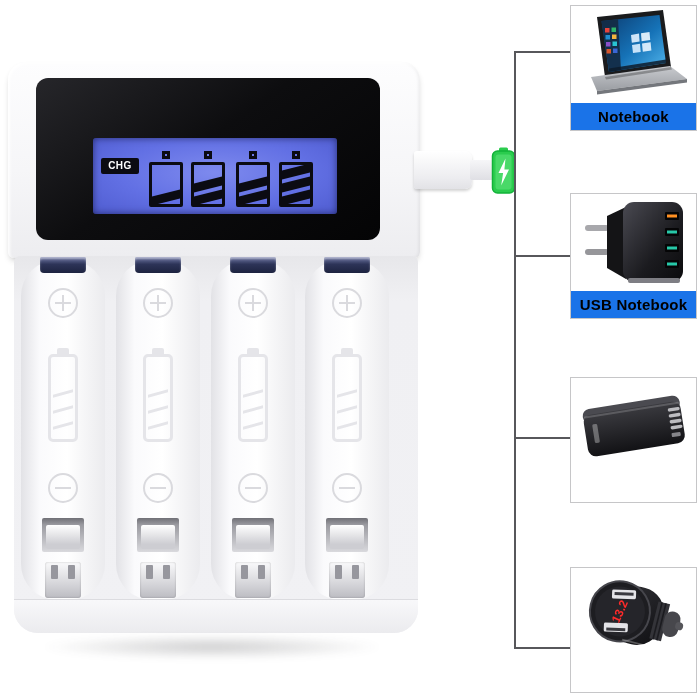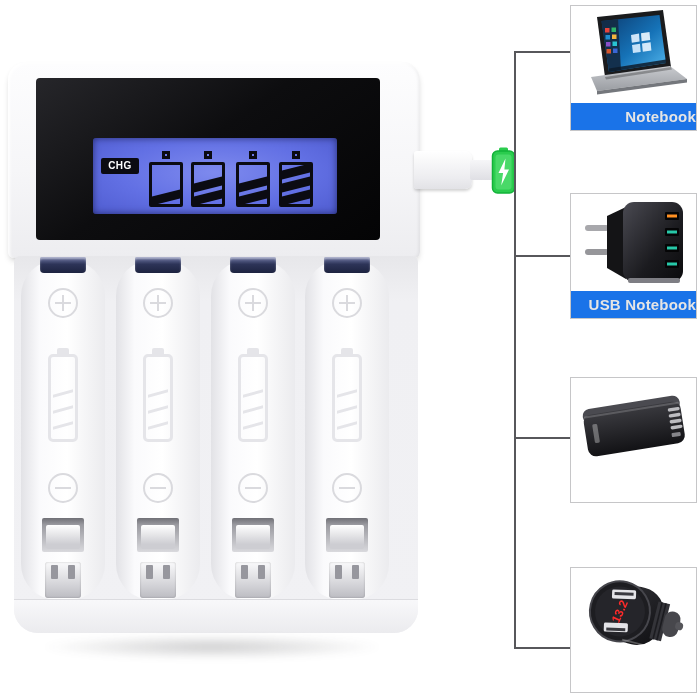--- a/index.html
+++ b/index.html
@@ -5,21 +5,21 @@
   html,body{margin:0;padding:0;background:#fff;}
   #stage{position:relative;width:700px;height:700px;background:#ffffff;overflow:hidden;
          font-family:"Liberation Sans",sans-serif;}
   #stage *{box-sizing:border-box;}
 
   
   .head{position:absolute;left:8px;top:62px;width:412px;height:196px;
         background:linear-gradient(180deg,#fdfdfe 0%,#f6f6f8 55%,#ededf0 100%);
         border-radius:18px 18px 6px 6px;
         box-shadow:0 4px 7px -3px rgba(0,0,0,.30), inset 2px 2px 3px rgba(255,255,255,.9), inset -2px 0 3px rgba(0,0,0,.05);}
-  .panel{position:absolute;left:28px;top:16px;width:344px;height:162px;border-radius:4px;
+  .panel{position:absolute;left:28px;top:16px;width:344px;height:162px;border-radius:12px;
          background:linear-gradient(145deg,#26262a 0%,#0d0d0f 45%,#040405 100%);}
   .lcd{position:absolute;left:57px;top:60px;width:244px;height:76px;border-radius:3px;
        background:radial-gradient(ellipse at 50% 45%,#7e8aee 0%,#6270e4 55%,#4f5cd0 100%);
        box-shadow:inset 0 0 7px rgba(0,0,30,.55);}
   .chg{position:absolute;left:8px;top:20px;min-width:38px;height:16px;background:#0b0b12;color:#fff;
        font-size:10px;font-weight:bold;line-height:16px;text-align:center;border-radius:2px;letter-spacing:.5px;}
   .lcd-batt{position:absolute;top:13px;width:36px;height:56px;}
   .lb1{left:55px}.lb2{left:97px}.lb3{left:142px}.lb4{left:185px}
   .lcd-batt .cap{position:absolute;left:50%;transform:translateX(-50%);top:0;width:8px;height:8px;border:3px solid #0b0b12;}
   .lcd-batt .bod{position:absolute;left:1px;right:1px;top:11px;bottom:0;border:3px solid #0b0b12;border-radius:2px;overflow:hidden;}
@@ -71,22 +71,22 @@
 
   
   .vline{position:absolute;left:514px;top:51px;width:2px;height:598px;background:#57575b;}
   .hline{position:absolute;left:514px;width:60px;height:2px;background:#57575b;}
   .h1{top:51px}.h2{top:255px}.h3{top:437px}.h4{top:647px}
 
   
   .card{position:absolute;left:570px;width:127px;height:126px;background:#fff;border:1px solid #c6c6c8;}
   .c1{top:5px}.c2{top:193px}.c3{top:377px}.c4{top:567px}
   .card-img{position:absolute;left:0;right:0;top:0;bottom:27px;display:flex;align-items:center;justify-content:center;overflow:hidden;background:#fff;}
-  .card-label{position:absolute;left:0;right:0;bottom:0;height:27px;background:#1a73e8;color:#e5e5e5;
-              font-weight:bold;font-size:15px;line-height:27px;text-align:right;letter-spacing:.2px;}
+  .card-label{position:absolute;left:0;right:0;bottom:0;height:27px;background:#1a73e8;color:#000000;
+              font-weight:bold;font-size:15px;line-height:27px;text-align:center;letter-spacing:.2px;}
 </style>
 </head>
 <body>
 
 <div id="stage">
 
   <div class="head">
     <div class="panel">
       <div class="lcd">
         <div class="chg">CHG</div>

